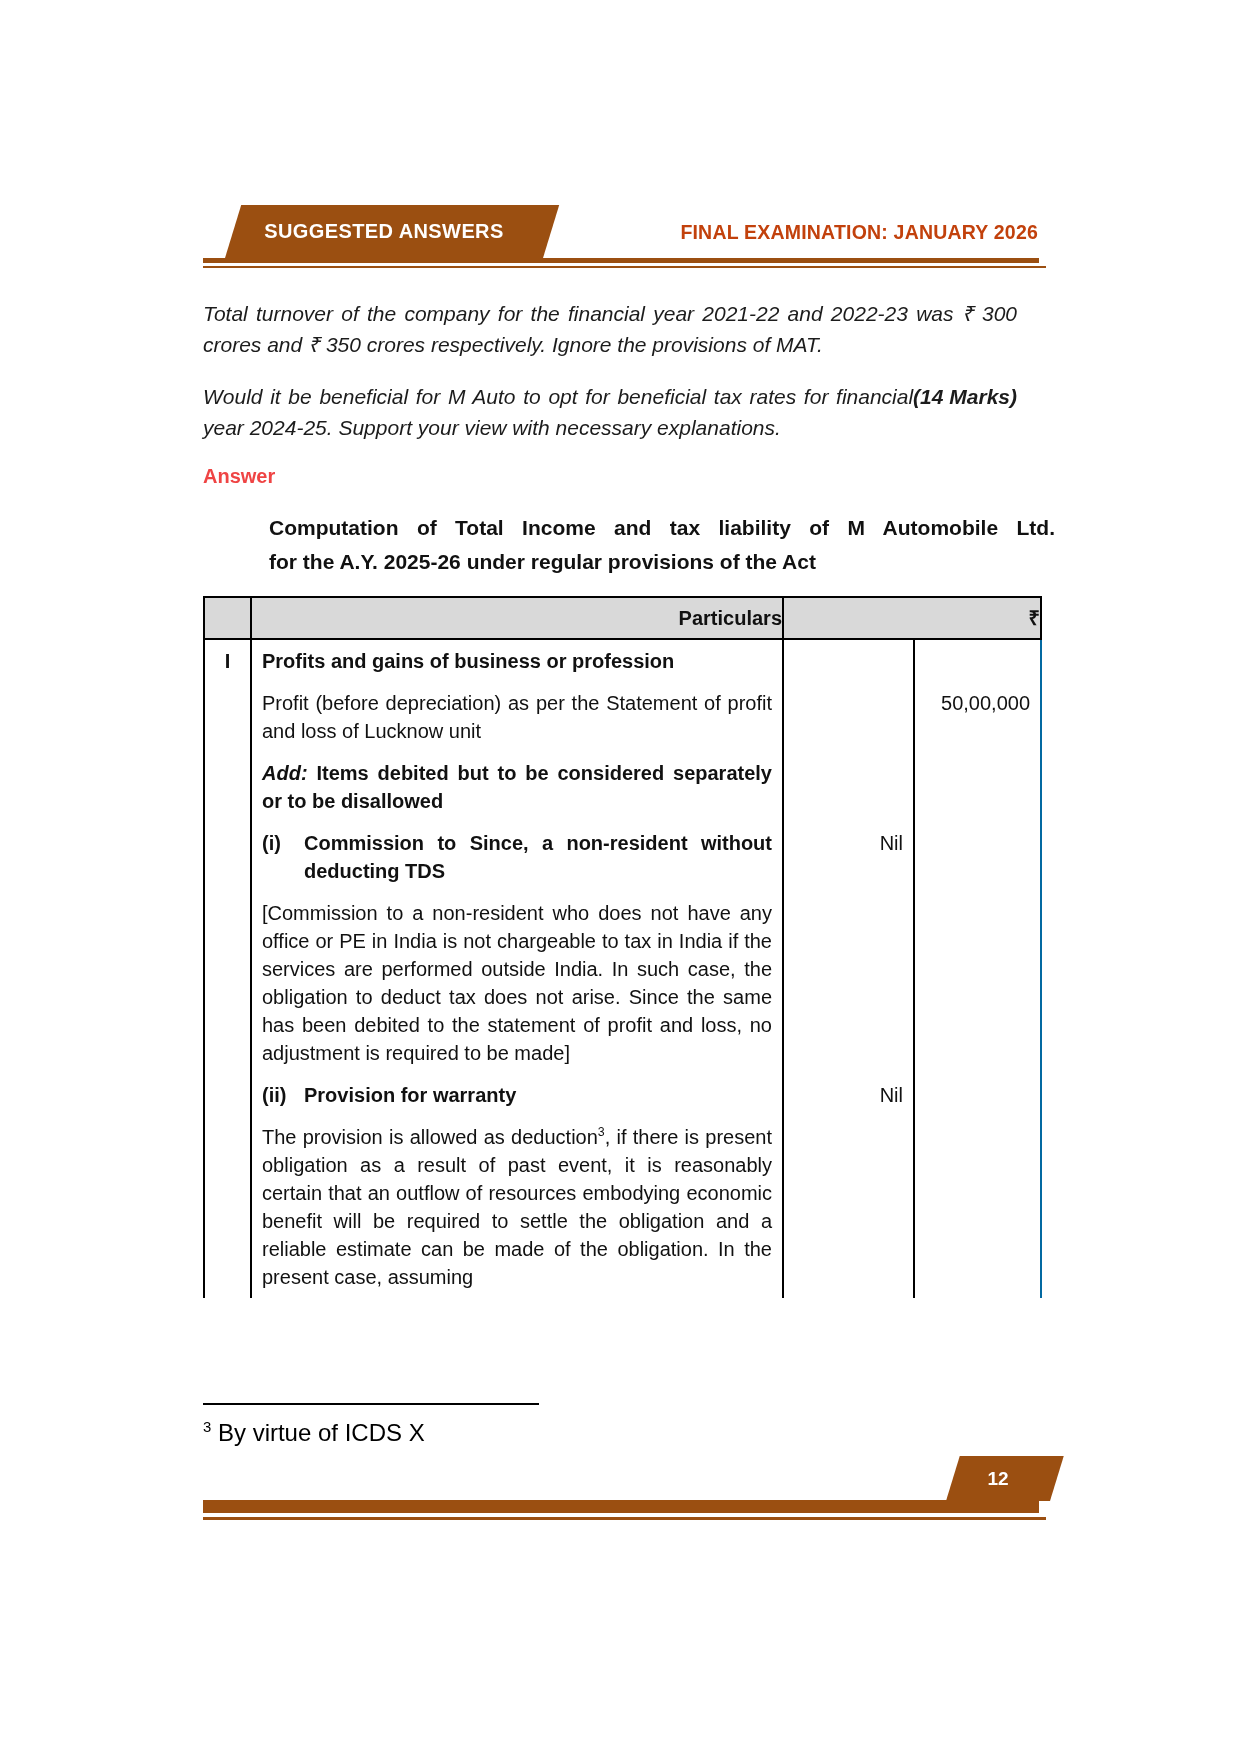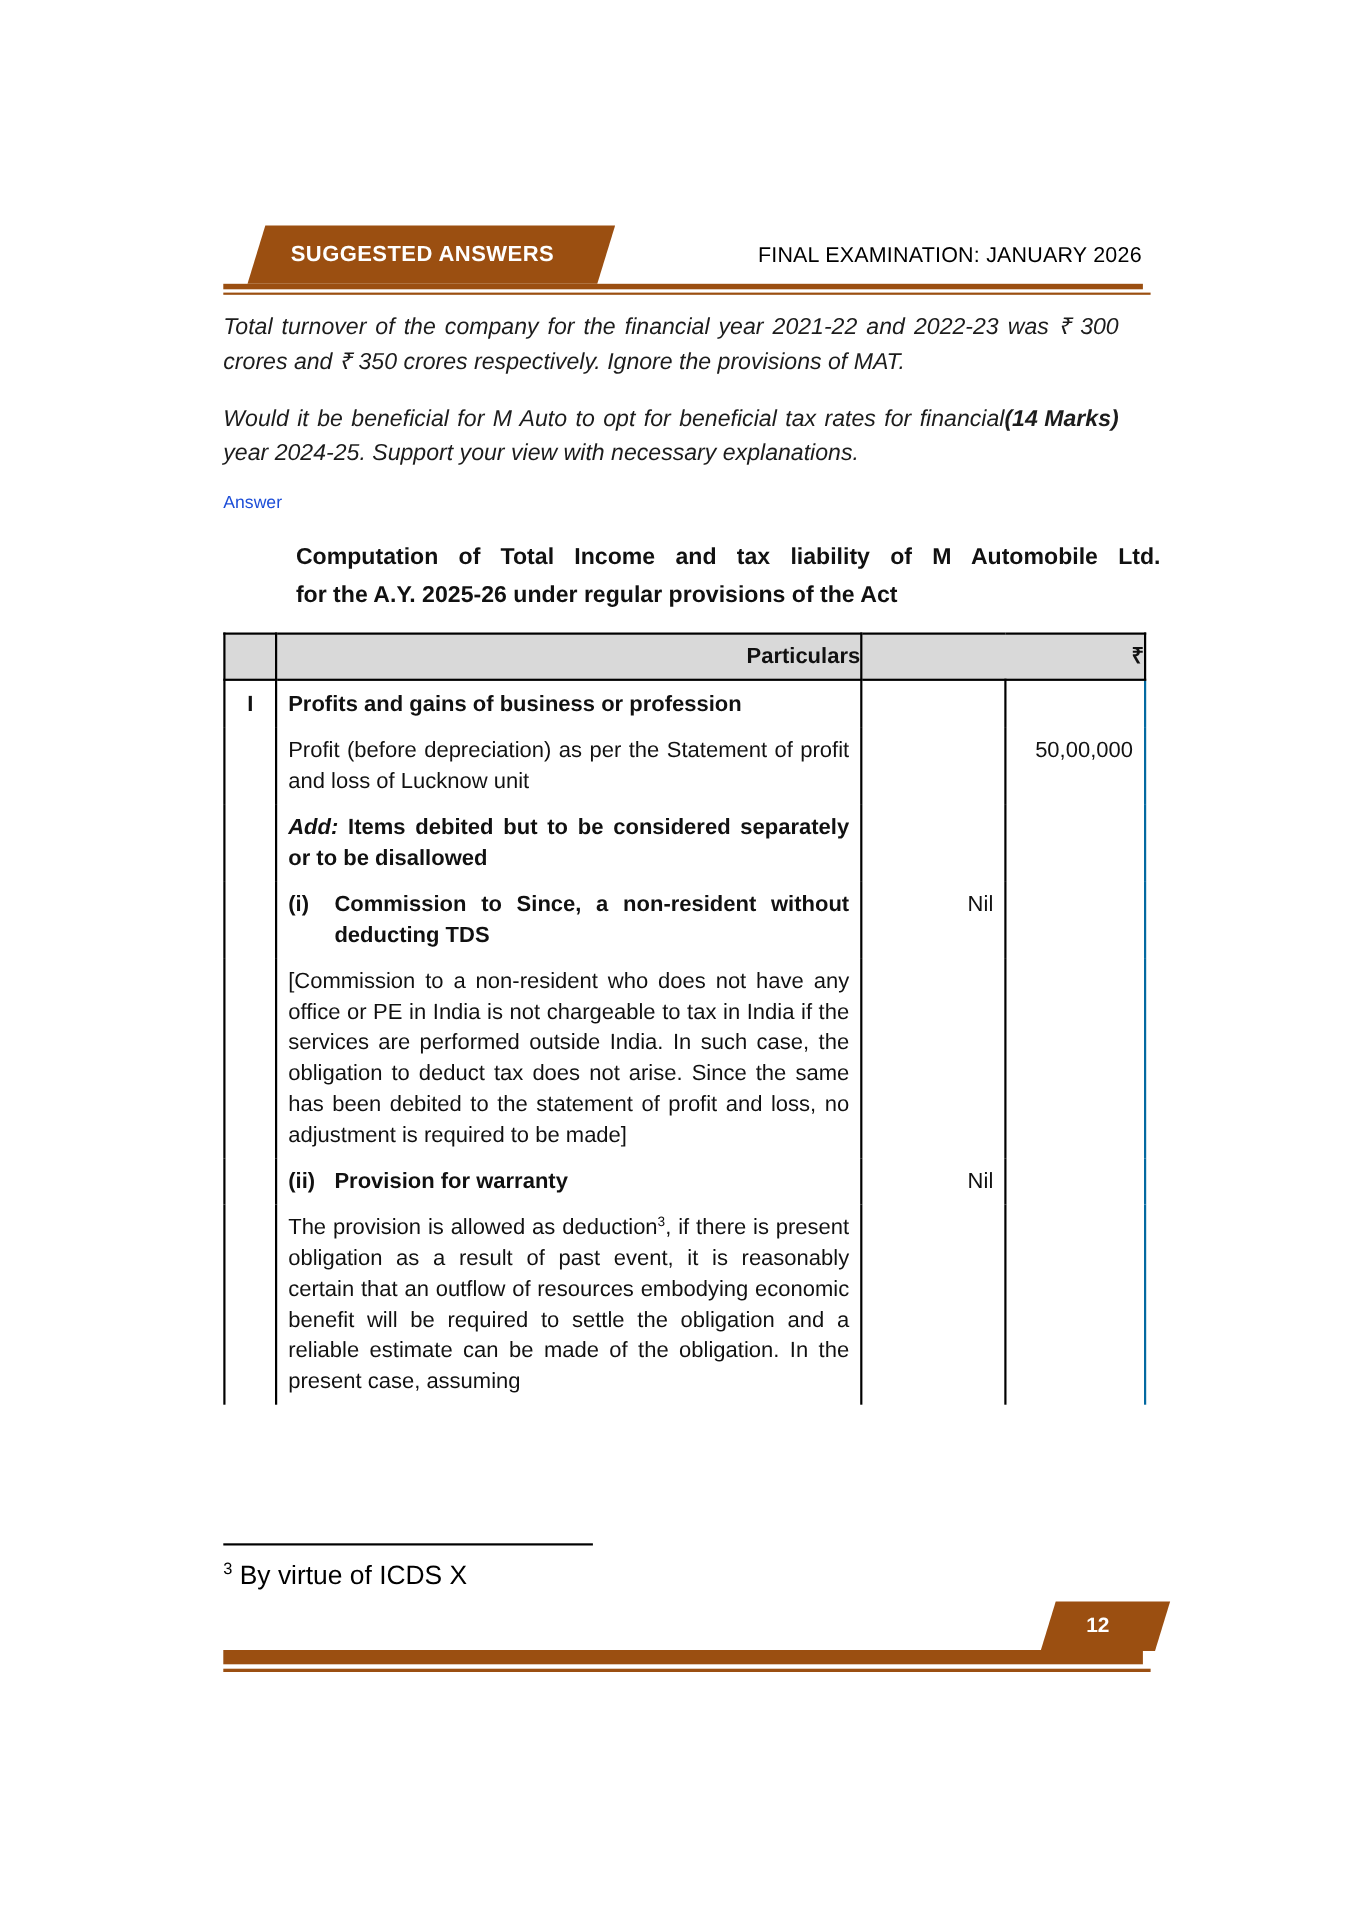--- a/index.html
+++ b/index.html
@@ -23,36 +23,36 @@
   }
   .banner-label {
     transform:skewX(17deg);
     transform-origin:bottom left;
     display:block; width:100%; height:100%;
     line-height:53px; text-align:center;
     color:#ffffff; font-weight:bold; font-size:20px; letter-spacing:0.4px;
   }
   .exam-title {
     position:absolute; right:203px; top:221px;
-    color:#000000; font-weight:normal; font-size:19.5px; letter-spacing:0.2px;
+    color:#c2410c; font-weight:bold; font-size:19.5px; letter-spacing:0.2px;
   }
   .rule-thick { position:absolute; left:203px; top:258px; width:836px; height:5px; background:#9B4F11; }
   .rule-thin  { position:absolute; left:203px; top:266px; width:843px; height:2px; background:#9B4F11; }
 
   
-  .content { position:absolute; left:203px; top:282px; width:944px; }
+  .content { position:absolute; left:203px; top:298px; width:944px; }
 
   .q-para {
     font-style:italic; font-size:21px; line-height:31px;
     text-align:justify; color:#1c1c1c; width:814px;
   }
   .q-para + .q-para { margin-top:21px; }
   .marks { float:right; font-weight:bold;font-style:italic; }
 
-  .answer-heading { margin-top:22px; font-weight:normal; font-size:16px; color:#1d4ed8; }
+  .answer-heading { margin-top:22px; font-weight:bold; font-size:20px; color:#ef4444; }
 
   .table-title { margin-top:23px; margin-left:66px; width:786px; font-weight:bold; font-size:21px; line-height:34px; color:#111; }
   .table-title .t-line1 { text-align:justify; text-align-last:justify; }
   .table-title .t-line2 { text-align:left; }
 
   
   table.comp {
     margin-top:17px;
     border-collapse:collapse;
     width:837px;

